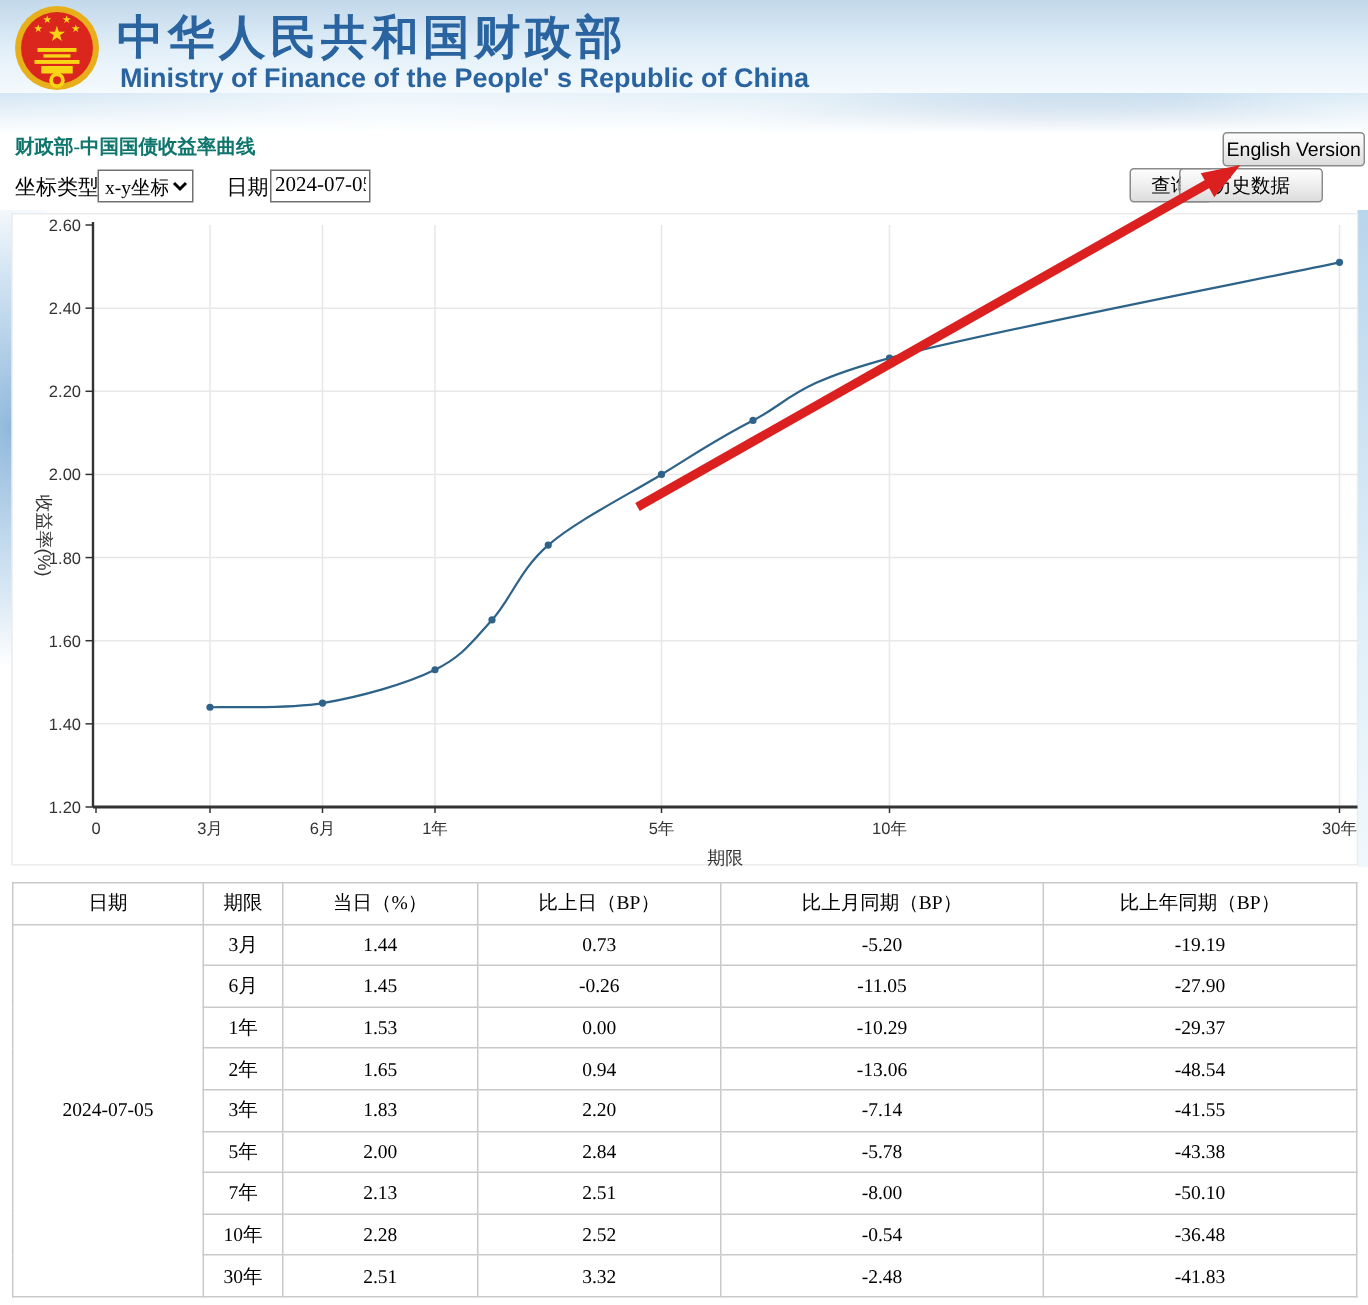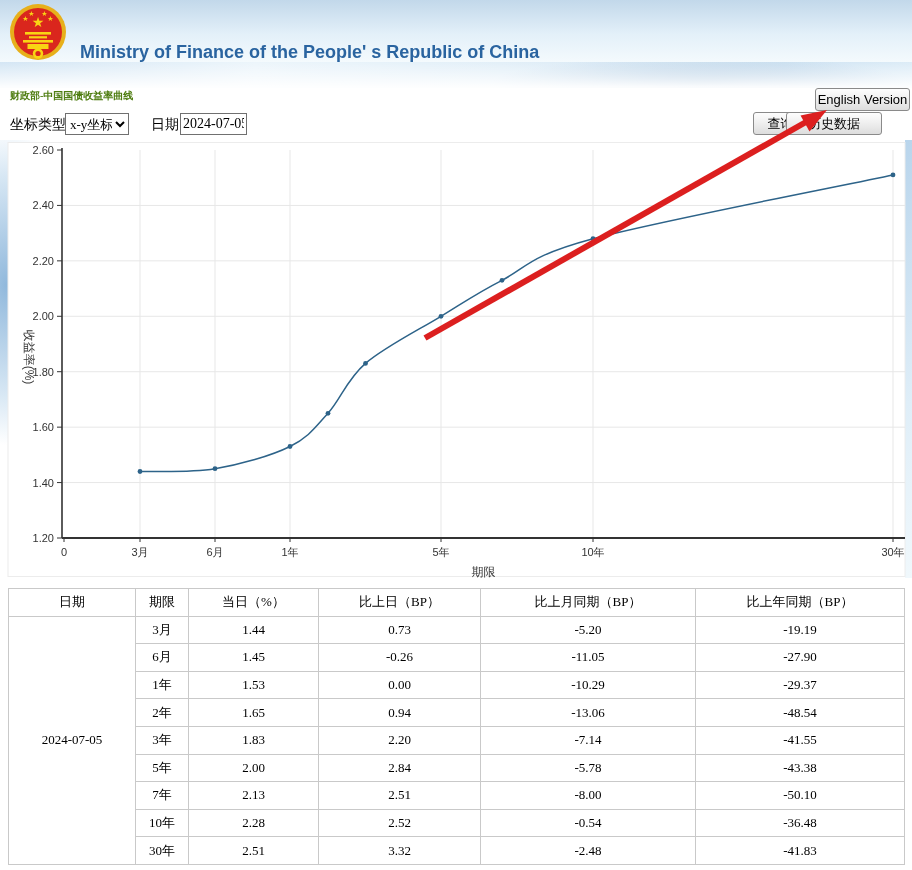--- a/index.html
+++ b/index.html
@@ -24,21 +24,21 @@
       linear-gradient(90deg,#d4e6f4 0%,#ecf5fb 28%,#e2eff8 55%,#cfe3f2 86%,#dcecf7 100%); }
 
   
   #sky-left { position:absolute; left:0; top:140px; width:72px; height:330px; pointer-events:none;
     background:radial-gradient(95px 200px at 6px 145px, rgba(125,172,214,.85) 0%,
                rgba(168,203,231,.45) 55%, rgba(200,225,243,0) 80%); }
   #sky-right { position:absolute; left:905px; top:140px; width:7px; height:438px;
     background:linear-gradient(180deg,#b9d5ec 0%,#dfeef8 60%,#f0f8fc 100%); }
 
   
-  #page-title { position:absolute; left:10px; top:89px; font-size:10px; font-weight:bold; color:#4d7c0f; }
+  #page-title { position:absolute; left:10px; top:89px; font-size:13px; font-weight:bold; color:#0f766e; }
   .btn { position:absolute; height:23px; font-size:13px; color:#000; text-align:center;
     font-family:"Liberation Sans",sans-serif;
     background:linear-gradient(180deg,#fdfdfd 0%,#f0f0f0 45%,#dddddd 100%);
     border:1px solid #8a8a8a; border-radius:3px; line-height:21px; cursor:pointer; }
   #btn-english { left:815px; top:88px; width:95px; }
   #btn-query   { left:753px; top:112px; width:55px; }
   #btn-history { left:786px; top:112px; width:96px; }
 
   
   .ctl-label { position:absolute; top:116px; font-size:14px; color:#000; }
@@ -78,20 +78,21 @@
       <text x="22.5" y="12.5" text-anchor="middle" font-size="7" fill="#f9d414">★</text>
       <text x="35.5" y="12.5" text-anchor="middle" font-size="7" fill="#f9d414">★</text>
       <text x="41.5" y="18" text-anchor="middle" font-size="7" fill="#f9d414">★</text>
       <rect x="16" y="29" width="26" height="2.6" fill="#f9d414"></rect>
       <rect x="20" y="33.2" width="18" height="2.2" fill="#f9d414"></rect>
       <rect x="14" y="37" width="30" height="2.6" fill="#f9d414"></rect>
       <rect x="18.5" y="41" width="21" height="5" fill="#f9d414"></rect>
       <circle cx="29" cy="50.5" r="5.2" fill="#f9d414"></circle>
       <circle cx="29" cy="50.5" r="2.6" fill="#da261d"></circle>
     </svg>
+    <div id="hdr-title-cn">中华人民共和国财政部</div>
     <div id="hdr-title-en">Ministry of Finance of the People' s Republic of China</div>
   </div>
   <div id="cloud-band"></div>
   <div id="sky-left"></div>
   <div id="sky-right"></div>
 
   <div id="page-title">财政部-中国国债收益率曲线</div>
   <div id="btn-english" class="btn">English Version</div>
 
   <span id="lbl-coord" class="ctl-label">坐标类型:</span>

